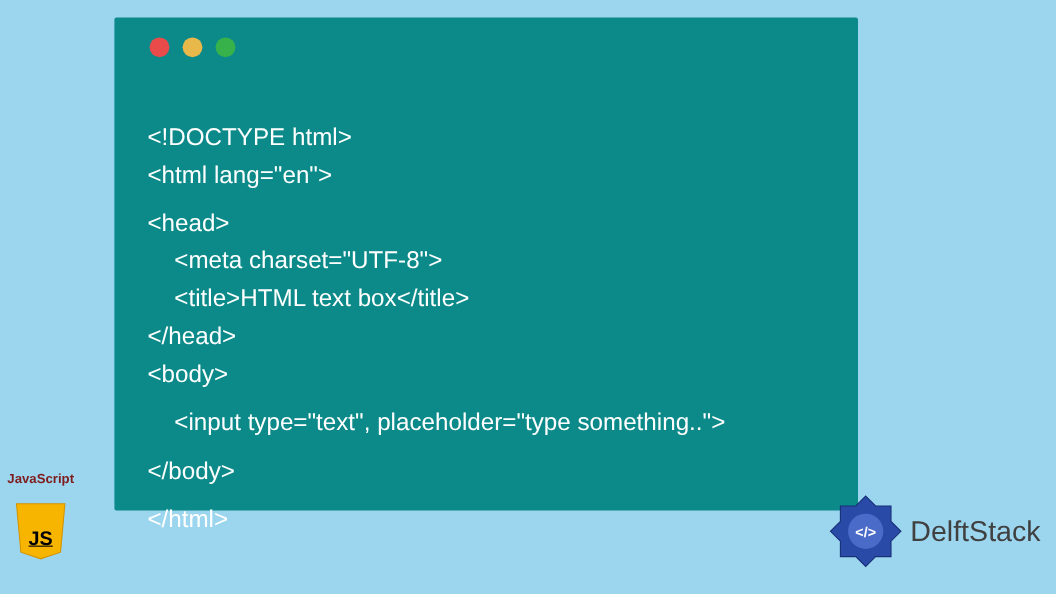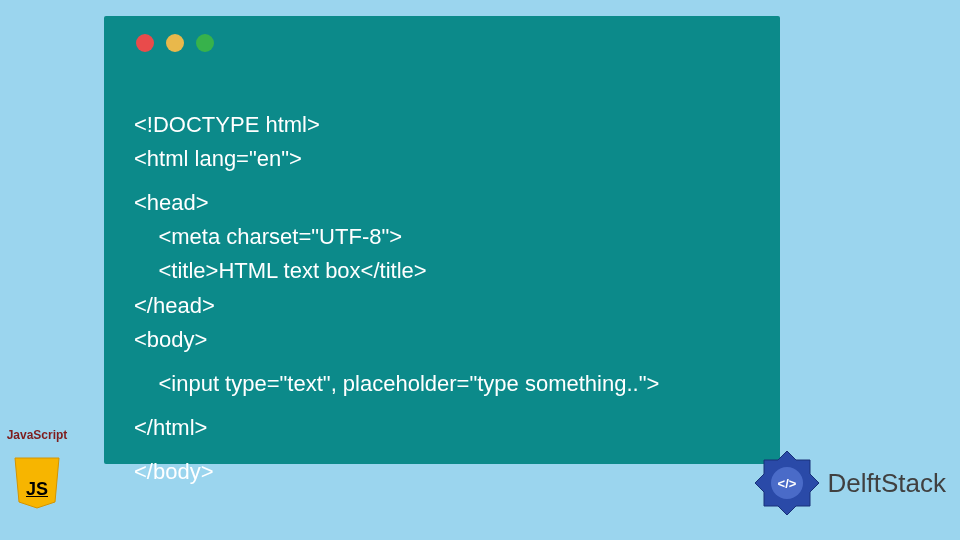--- a/index.html
+++ b/index.html
@@ -107,21 +107,21 @@
     <div class="dot red"></div>
     <div class="dot yellow"></div>
     <div class="dot green"></div>
   </div>
   <div class="code">
 <span class="group"><span>&lt;!DOCTYPE html&gt;</span>
 <span>&lt;html lang="en"&gt;</span></span><span class="group"><span>&lt;head&gt;</span>
 <span>    &lt;meta charset="UTF-8"&gt;</span>
 <span>    &lt;title&gt;HTML text box&lt;/title&gt;</span>
 <span>&lt;/head&gt;</span>
-<span>&lt;body&gt;</span></span><span class="group"><span>    &lt;input type="text", placeholder="type something.."&gt;</span></span><span class="group"><span>&lt;/html&gt;</span></span><span class="group"><span>&lt;/body&gt;</span></span></div>
+<span>&lt;body&gt;</span></span><span class="group"><span>    &lt;input type="text", placeholder="type something.."&gt;</span></span><span class="group"><span>&lt;/body&gt;</span></span><span class="group"><span>&lt;/html&gt;</span></span></div>
 </div>
 
 <div class="js-badge">
   <div class="label">JavaScript</div>
   <div class="js-shield">
     <svg viewBox="0 0 48 54">
       <path d="M2 2 L46 2 L42 46 L24 52 L6 46 Z" fill="#f7b500" stroke="#d49400" stroke-width="1"></path>
     </svg>
     <div class="js-text">JS</div>
   </div>

